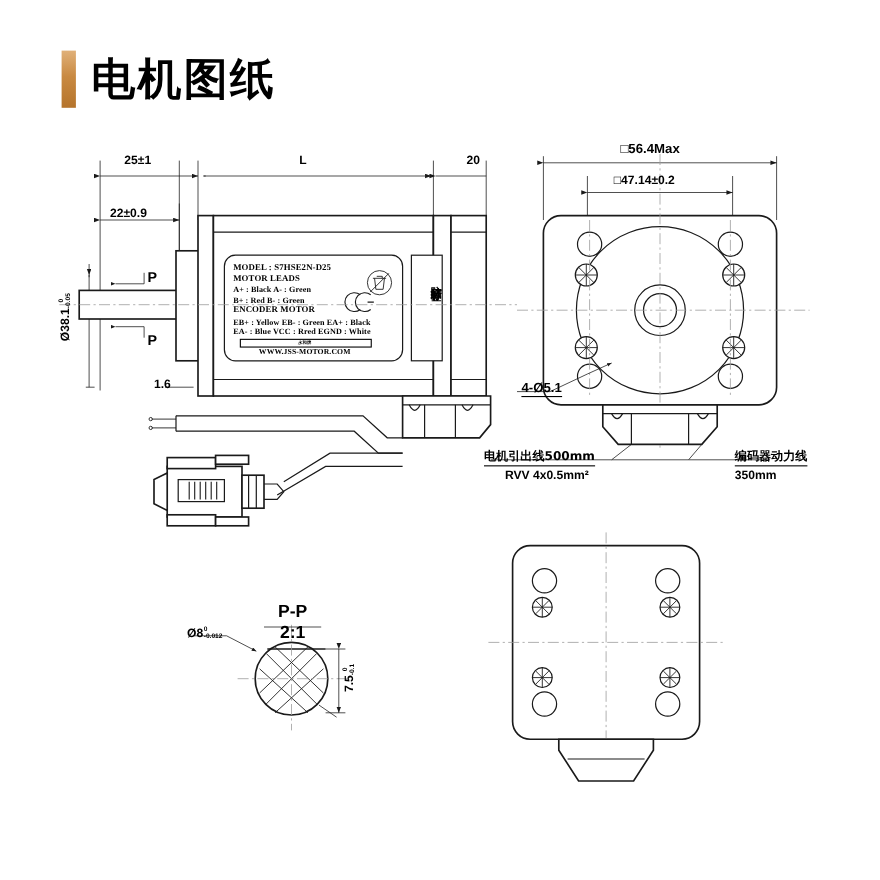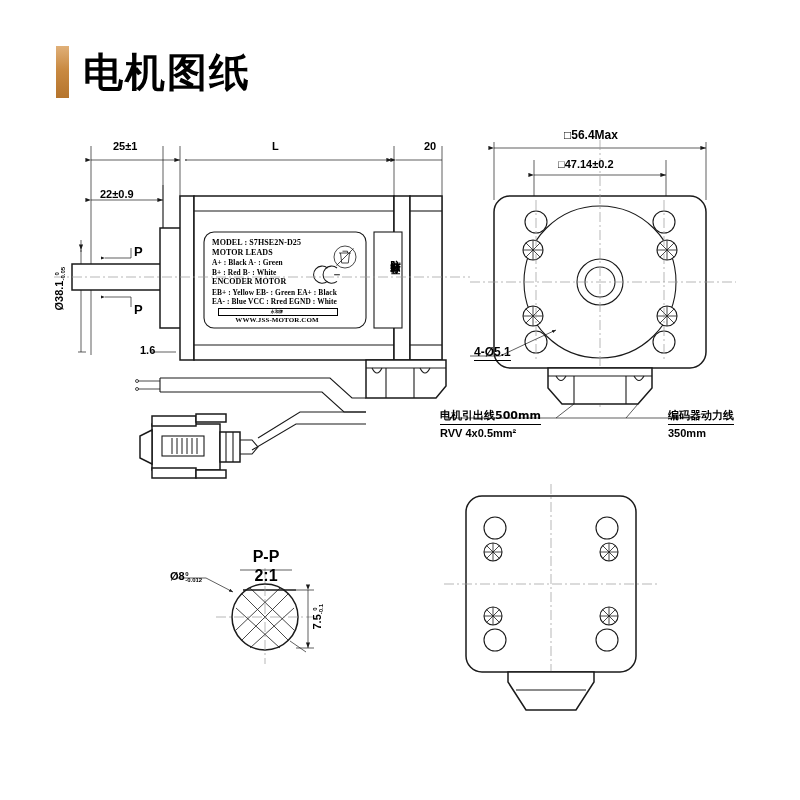--- a/index.html
+++ b/index.html
@@ -327,38 +327,38 @@
     </div>
   </div>
 
   <div class="lbl" style="left:134px;top:244px;font-size:13px;">P</div>
   <div class="lbl" style="left:134px;top:302px;font-size:13px;">P</div>
 
   <div class="plate">
     <div class="big">MODEL : S7HSE2N-D25</div>
     <div class="big">MOTOR  LEADS</div>
     <div>A+ :  Black        A- :  Green</div>
-    <div>B+ :  Red          B- :  White</div>
+    <div>B+ :  Red          B- :  Green</div>
     <div class="big">ENCODER  MOTOR</div>
     <div>EB+ : Yellow    EB- : Green   EA+ : Black</div>
     <div>EA- : Blue       VCC : Rred  EGND : White</div>
     <div class="urlbox"></div>
     <div class="cnmini">永和牌</div>
     <div class="url">WWW.JSS-MOTOR.COM</div>
   </div>
 
   <div class="vtext">防贴打标签</div>
 
   <div class="lbl" style="left:564px;top:128px;font-size:12px;">□56.4Max</div>
   <div class="lbl" style="left:558px;top:158px;font-size:11px;">□47.14±0.2</div>
   <div class="lbl ul" style="left:474px;top:345px;font-size:12px;">4-Ø5.1</div>
 
   <div style="position:absolute;left:440px;top:405px;">
     <div class="lbl lbl-cn ul" style="position:static;font-size:11px;display:inline-block;">电机引出线500mm</div>
-    <div class="lbl" style="position:static;font-size:11px;margin-top:2px;">RVV 4x0.5mm²</div>
+    <div class="lbl" style="position:static;font-size:11px;margin-top:2px;margin-left:19px;">RVV 4x0.5mm²</div>
   </div>
   <div style="position:absolute;left:668px;top:405px;">
     <div class="lbl lbl-cn ul" style="position:static;font-size:11px;display:inline-block;">编码器动力线</div>
     <div class="lbl" style="position:static;font-size:11px;margin-top:2px;">350mm</div>
   </div>
 
   <div class="ppttl" style="left:240px;top:548px;width:52px;">
     <div>P-P</div>
     <div style="margin-top:1px;">2:1</div>
   </div>

